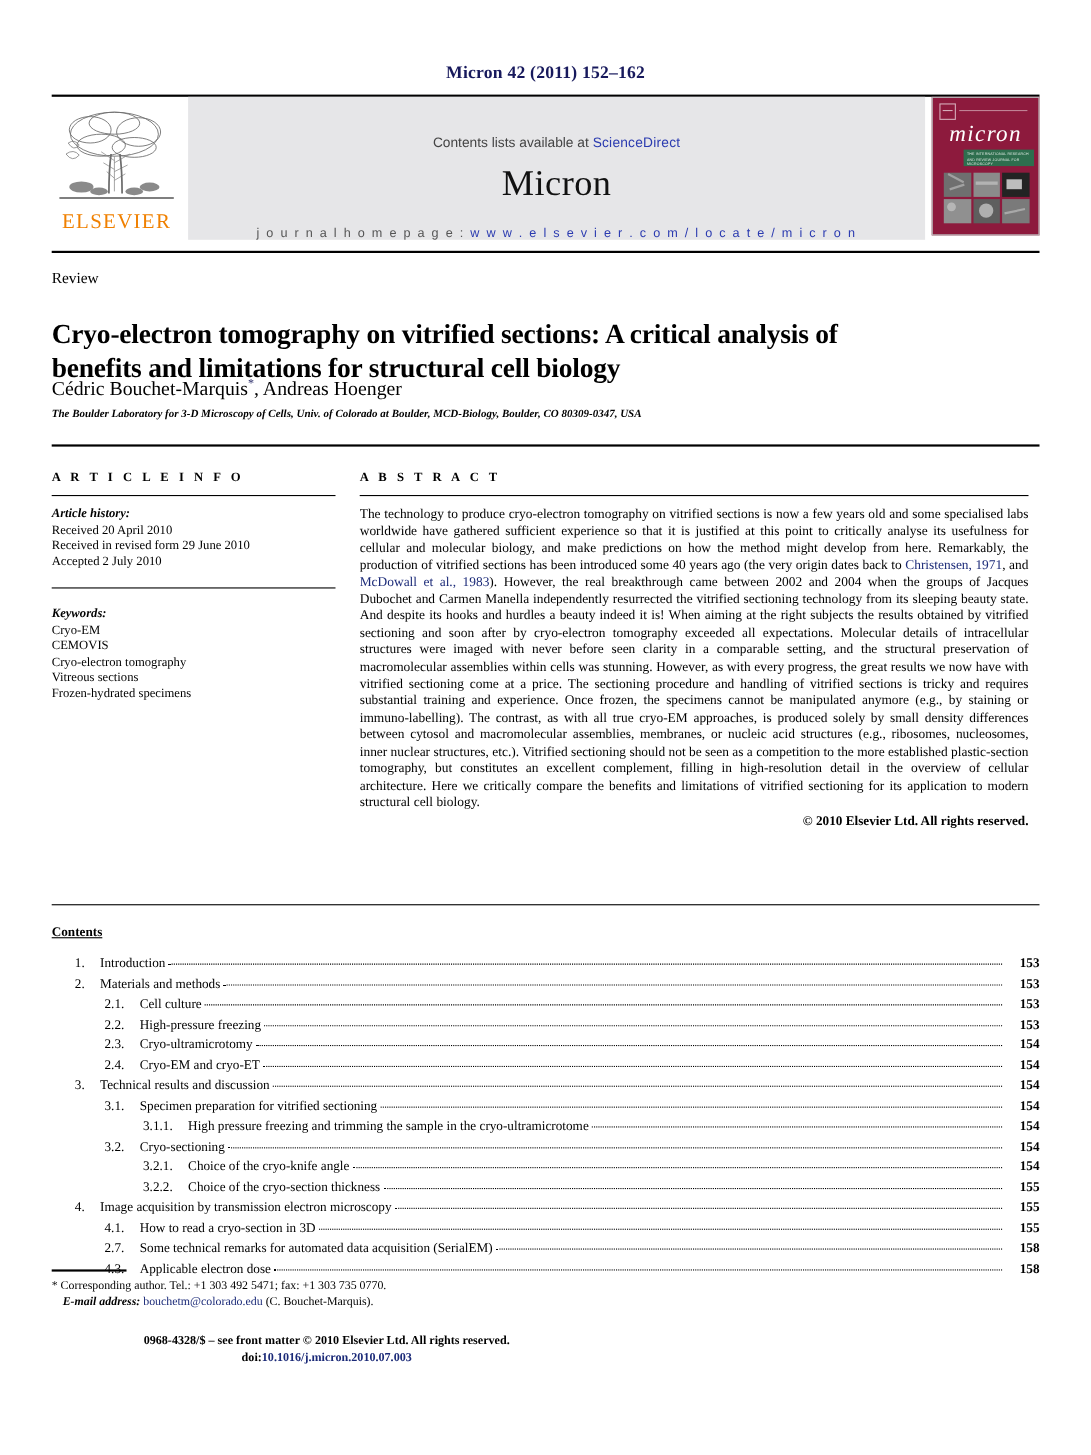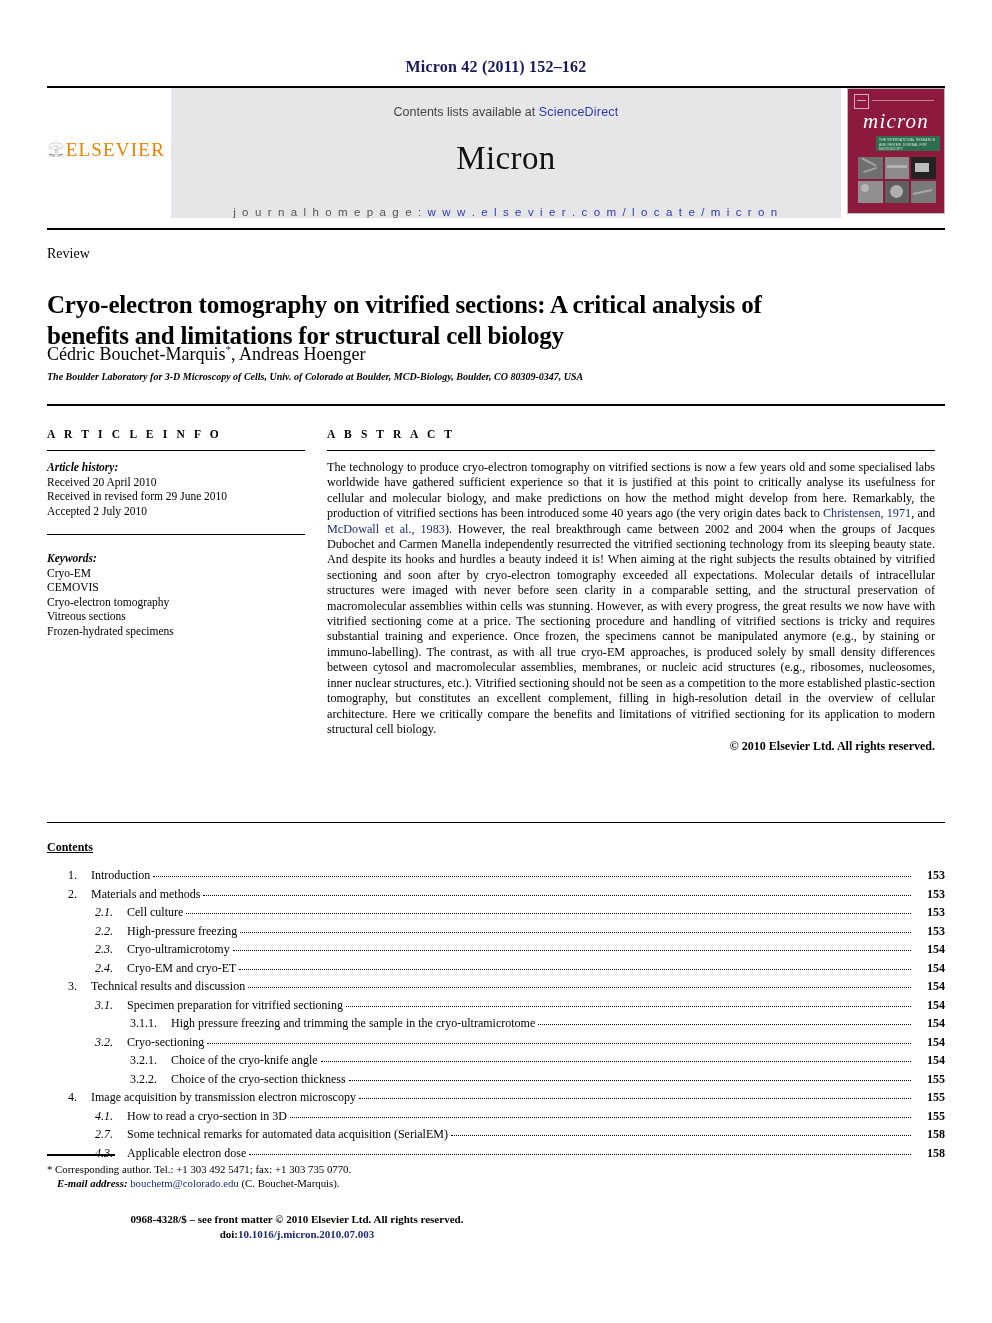--- a/index.html
+++ b/index.html
@@ -62,21 +62,21 @@
     height: 2px;
     background: #000;
   }
 
   .elsevier-logo {
     width: 118px;
     height: 126px;
     flex: 0 0 118px;
     position: relative;
     display: flex;
-    flex-direction: row;
+    flex-direction: column;
     align-items: center;
     justify-content: flex-end;
     padding-bottom: 3px;
     box-sizing: border-box;
   }
   .elsevier-tree {
     width: 108px;
     height: 96px;
   }
   .elsevier-word {
@@ -89,21 +89,21 @@
 
   .center-block {
     flex: 1 1 auto;
     background: #e6e6e8;
     margin-left: 6px;
     margin-right: 6px;
     position: relative;
     display: flex;
     flex-direction: column;
     align-items: center;
-    justify-content: space-between;
+    justify-content: flex-end;
   }
   .contents-line {
     font-family: "Liberation Sans", sans-serif;
     font-size: 12.5px;
     color: #444;
     margin-top: 17px;
   }
   .contents-line .sd {
     color: #2b3bb0;
     letter-spacing: .2px;
@@ -346,21 +346,21 @@
     align-items: baseline;
     height: 18.5px;
     white-space: nowrap;
   }
   .toc-num {
     flex: 0 0 auto;
     text-align: right;
   }
   .toc-l1 .toc-num { width: 30px; }
   .toc-l1 .toc-text { margin-left: 14px; }
-  .toc-l2 .toc-num { width: 66px; font-style: italic; }
+  .toc-l2 .toc-num { width: 66px; }
   .toc-l2 .toc-text { margin-left: 14px; }
   .toc-l3 .toc-num { width: 110px; }
   .toc-l3 .toc-text { margin-left: 14px; }
   .toc-text { flex: 0 0 auto; }
   .toc-dots {
     flex: 1 1 auto;
     overflow: hidden;
     margin: 0 4px 0 3px;
     position: relative;
     top: -2px;

